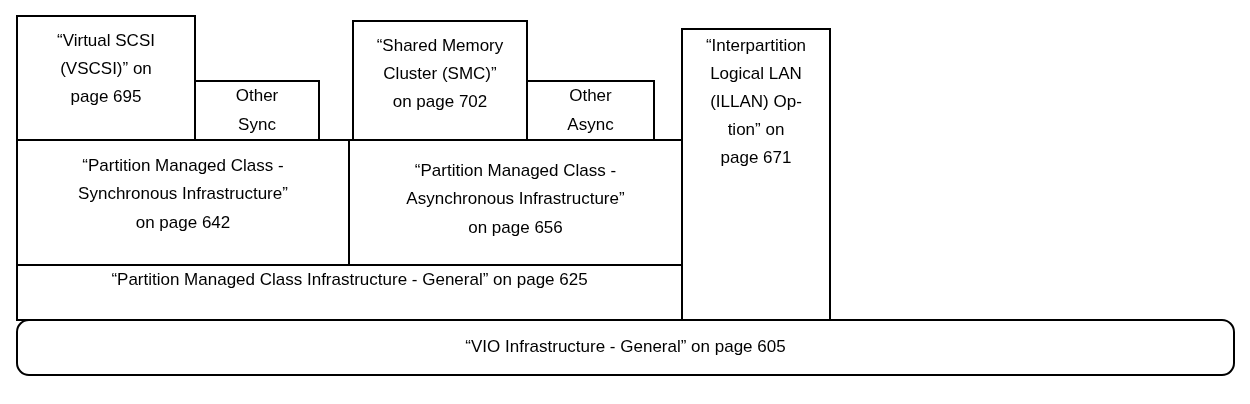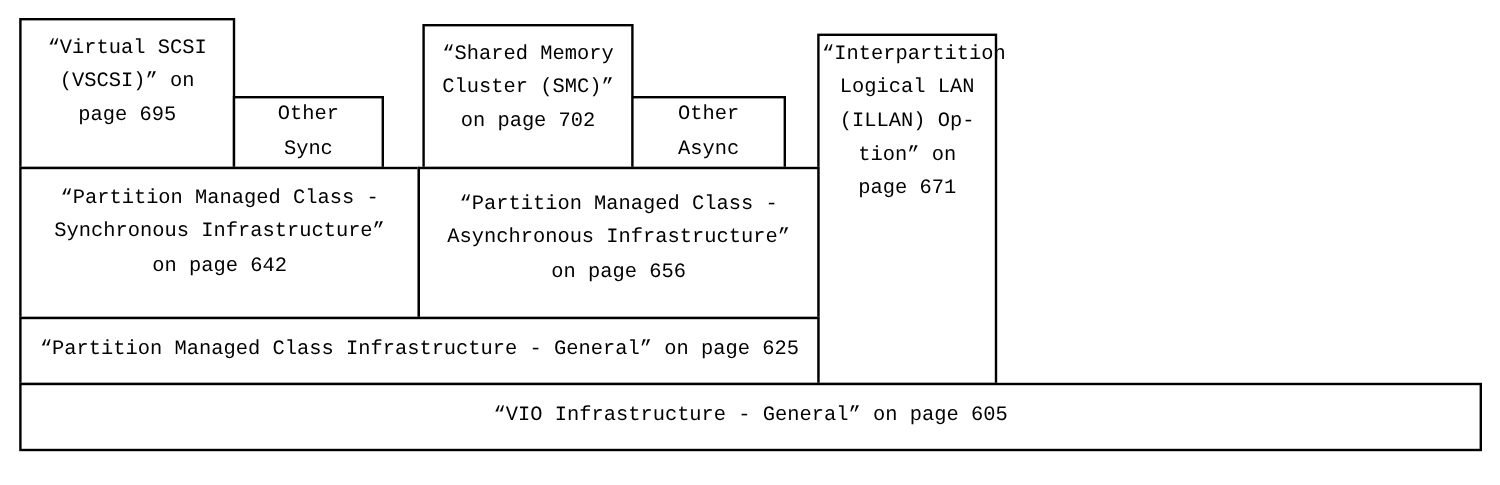--- a/index.html
+++ b/index.html
@@ -5,21 +5,21 @@
   html, body {
     margin: 0;
     padding: 0;
     background: #ffffff;
   }
   .canvas {
     position: relative;
     width: 1250px;
     height: 404px;
     background: #ffffff;
-    font-family: Liberation Mono, monospace;
+    font-family: Liberation Sans, sans-serif;
     color: #000000;
     overflow: hidden;
   }
   .box {
     position: absolute;
     border: 2px solid #000000;
     background: #ffffff;
     box-sizing: border-box;
   }
   .txt {
@@ -40,23 +40,23 @@
   .b-illan { left: 681px; top: 28px; width: 150px; height: 293px;
              display: flex; flex-direction: column; justify-content: space-between;
              padding: 2px 2px 16px 2px; }
   
   .b-sync { left: 16px; top: 139px; width: 334px; height: 127px;
             display: flex; align-items: center; justify-content: center; padding-bottom: 16px; }
   .b-async { left: 348px; top: 139px; width: 335px; height: 127px;
              display: flex; align-items: center; justify-content: center; padding-bottom: 6px; }
   
   .b-pmcgen { left: 16px; top: 264px; width: 667px; height: 57px;
-              display: flex; align-items: center; justify-content: center; }
+              display: flex; justify-content: center; }
   .b-vio { left: 16px; top: 319px; width: 1219px; height: 57px;
-           display: flex; align-items: center; justify-content: center; }
+           display: flex; align-items: center; justify-content: center; border-radius: 13px; }
 </style>
 </head>
 <body>
 
 <div class="canvas">
 
   <div class="box b-vscsi">
     <div class="txt">“Virtual SCSI
 (VSCSI)” on
 page 695</div>

